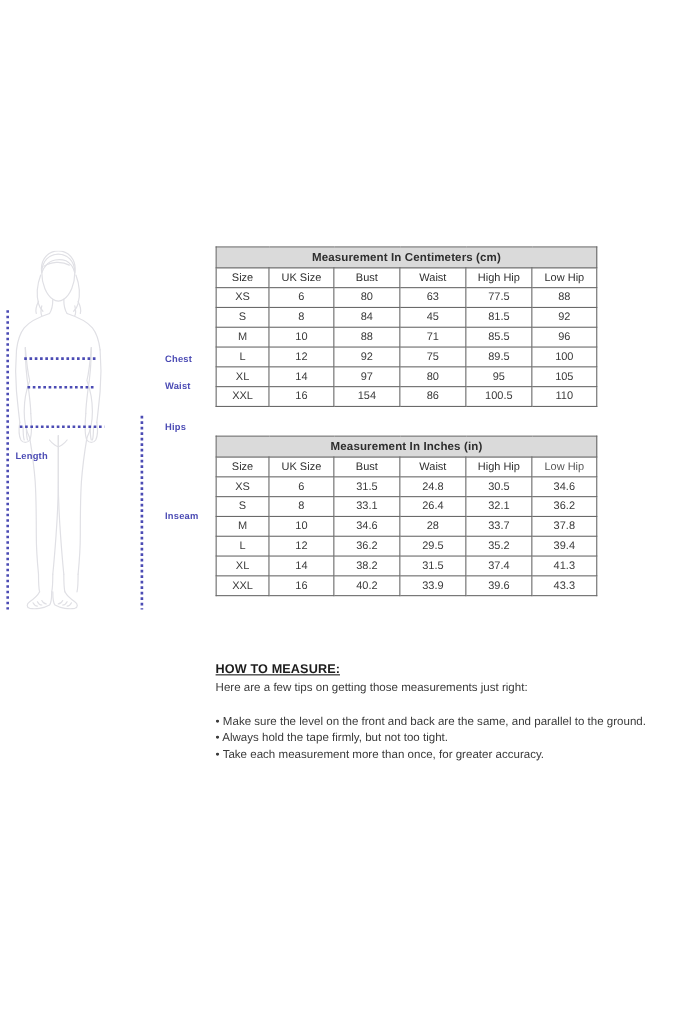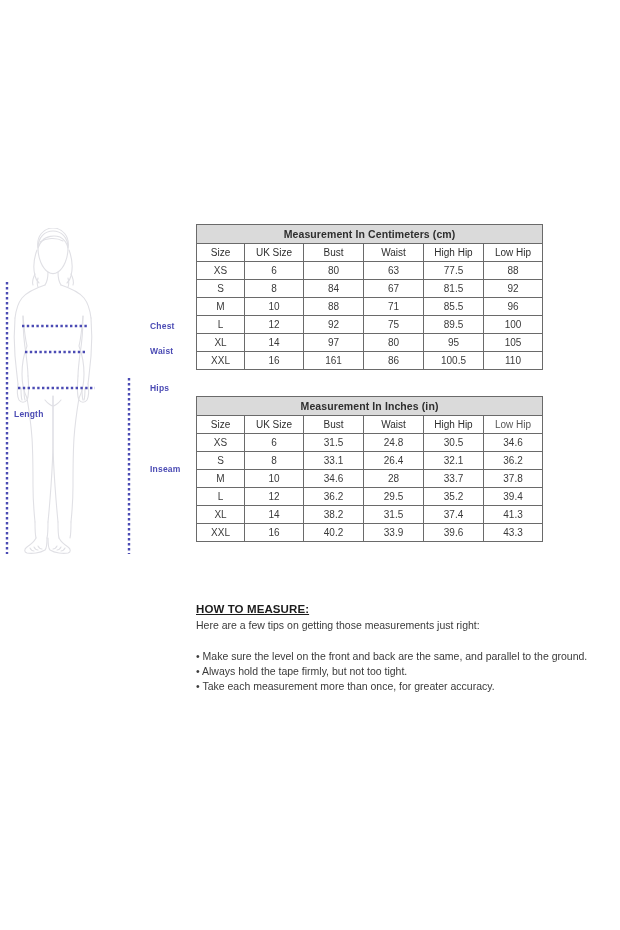--- a/index.html
+++ b/index.html
@@ -230,21 +230,21 @@
       <td>6</td>
       <td>80</td>
       <td>63</td>
       <td>77.5</td>
       <td>88</td>
     </tr>
     <tr>
       <td>S</td>
       <td>8</td>
       <td>84</td>
-      <td>67</td>
+      <td>45</td>
       <td>81.5</td>
       <td>92</td>
     </tr>
     <tr>
       <td>M</td>
       <td>10</td>
       <td>88</td>
       <td>71</td>
       <td>85.5</td>
       <td>96</td>
@@ -261,21 +261,21 @@
       <td>XL</td>
       <td>14</td>
       <td>97</td>
       <td>80</td>
       <td>95</td>
       <td>105</td>
     </tr>
     <tr>
       <td>XXL</td>
       <td>16</td>
-      <td>161</td>
+      <td>154</td>
       <td>86</td>
       <td>100.5</td>
       <td>110</td>
     </tr>
   </tbody>
 </table>
 
 <table class="size-table" id="table-inches">
   <colgroup>
     <col class="col-size">

